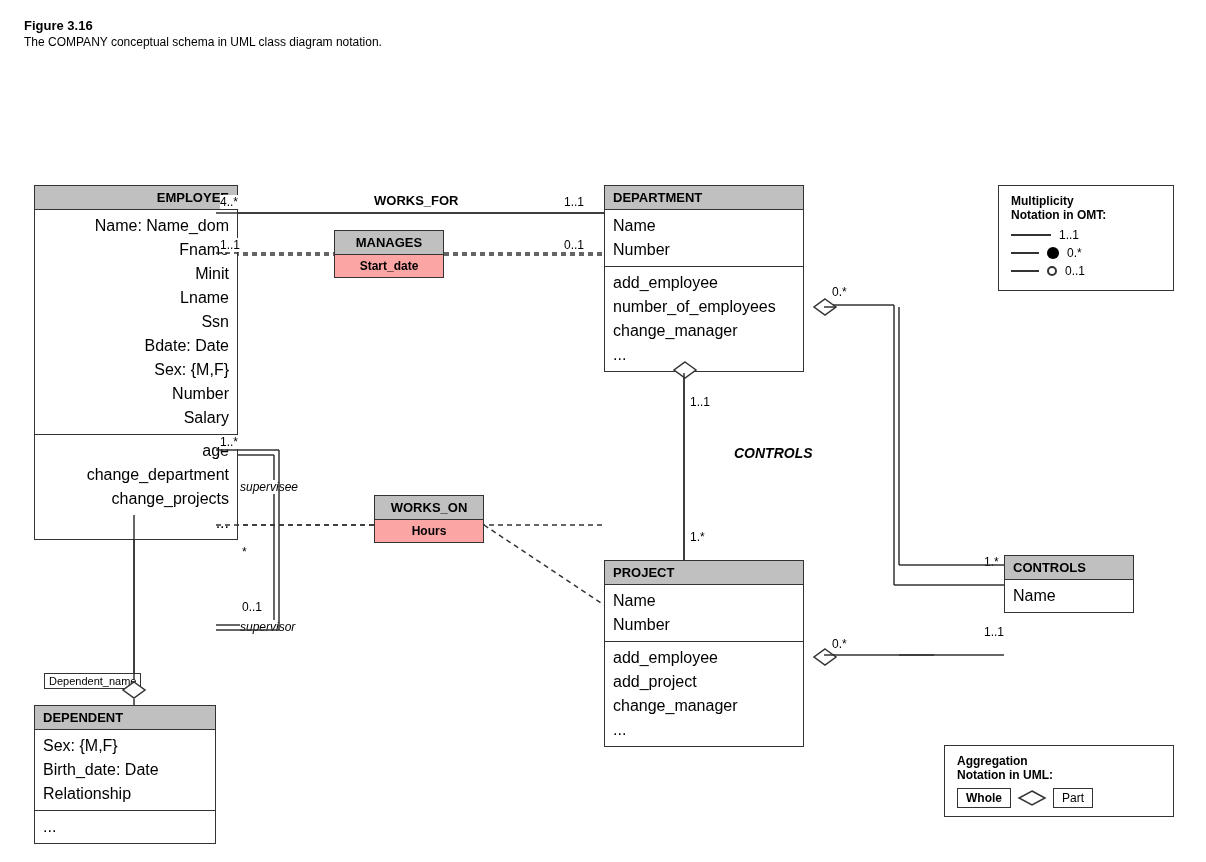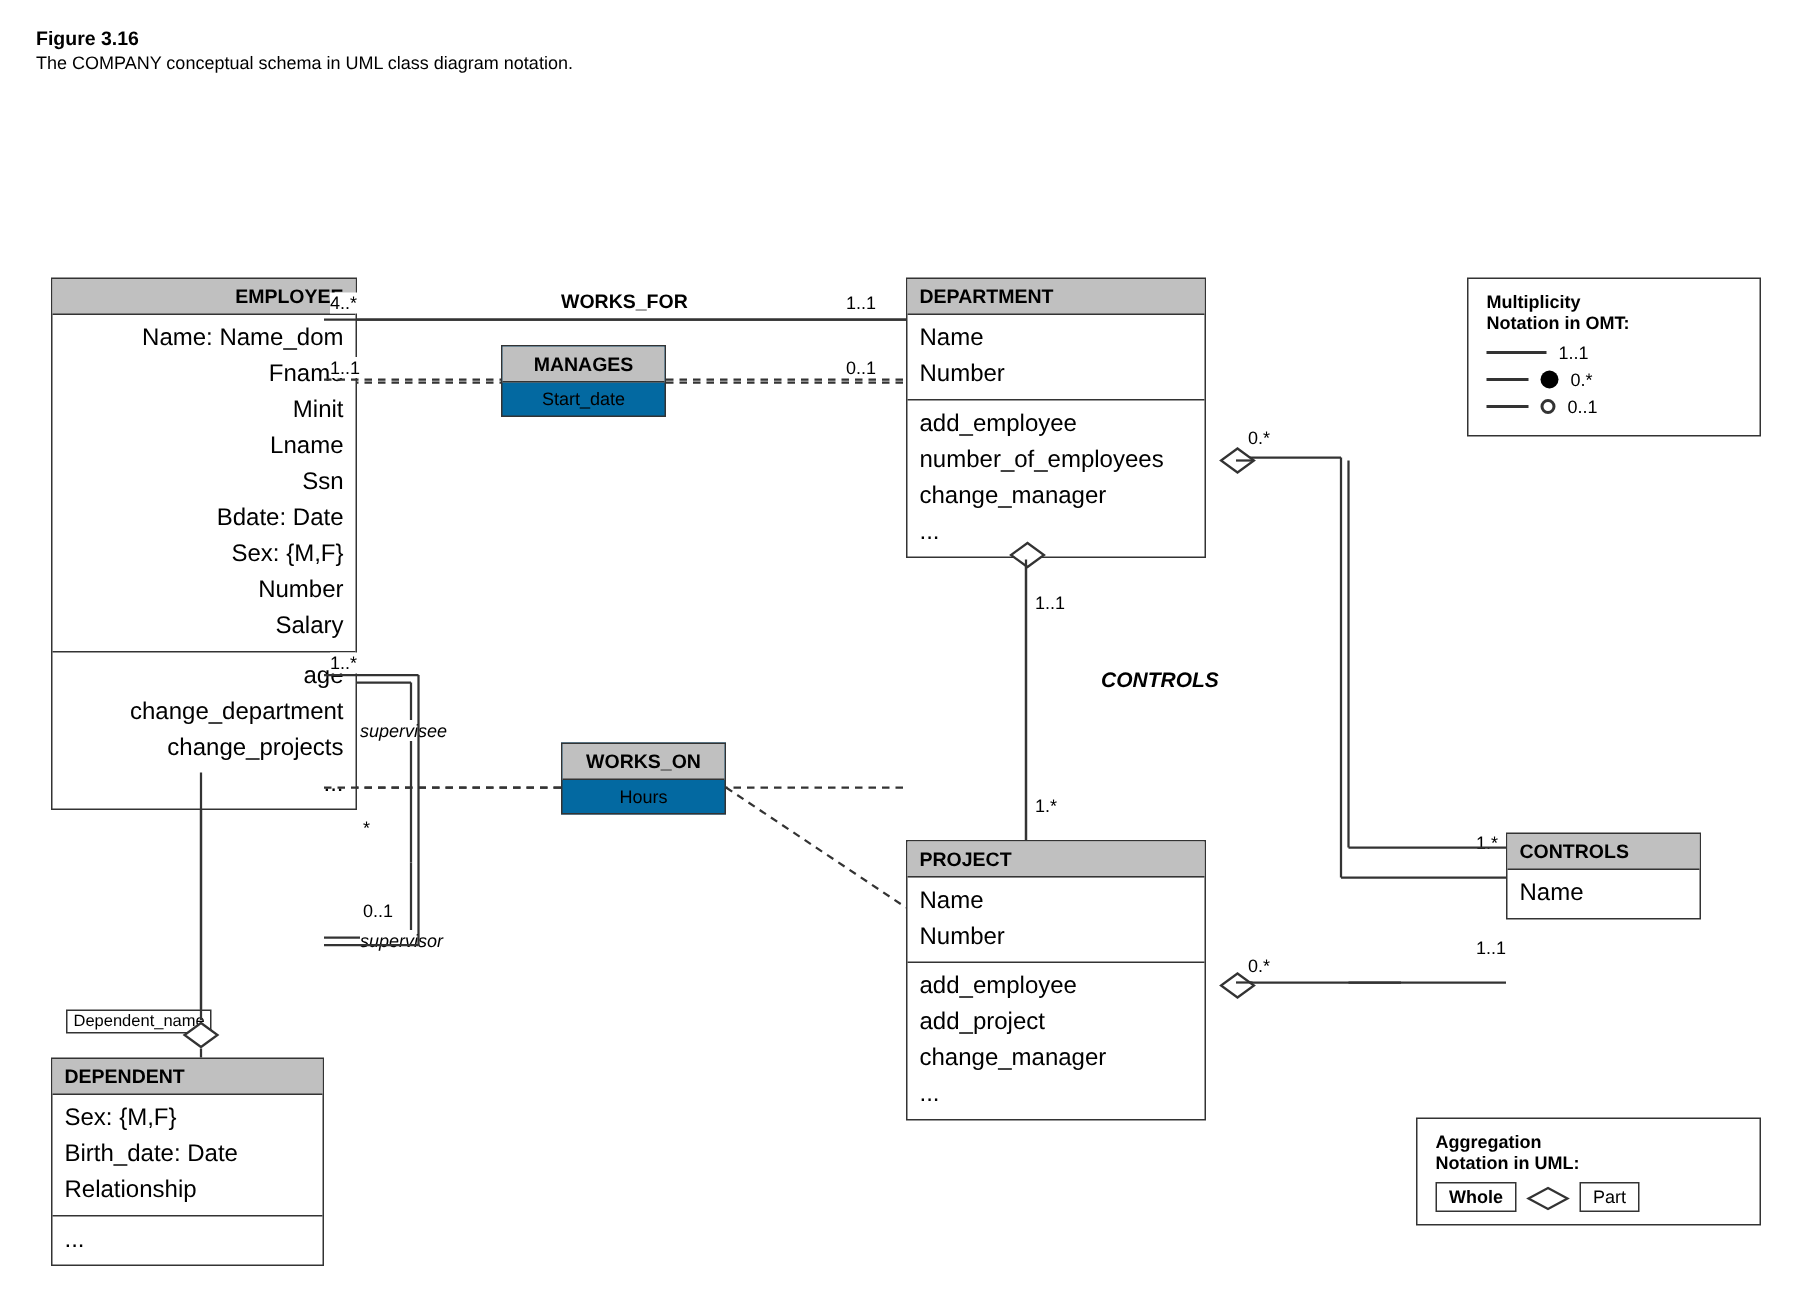--- a/index.html
+++ b/index.html
@@ -51,34 +51,35 @@
       font-size: 16px;
       line-height: 1.5;
     }
     .uml-class-section:last-child {
       border-bottom: none;
     }
     
     .assoc-box {
       position: absolute;
       border: 1.5px solid #333;
-      background: #0369a1;
+      background: #fca5a5;
     }
     .assoc-box-header {
       background: #c0c0c0;
       font-weight: bold;
       padding: 4px 10px;
       border-bottom: 1.5px solid #333;
       font-size: 13px;
       text-align: center;
     }
     .assoc-box-section {
       padding: 4px 10px;
       font-size: 12px;
       text-align: center;
+      font-weight: bold;
     }
     
     .svg-overlay {
       position: absolute;
       top: 0;
       left: 0;
       width: 100%;
       height: 100%;
       pointer-events: none;
     }
@@ -135,21 +136,21 @@
       background: #fff;
       padding: 8px 12px;
     }
     .agg-title {
       font-weight: bold;
       font-size: 12px;
       margin-bottom: 6px;
     }
     .agg-row {
       display: flex;
-      align-items: flex-end;
+      align-items: center;
       gap: 6px;
     }
     .agg-whole-box {
       border: 1.5px solid #333;
       padding: 2px 8px;
       font-size: 12px;
       font-weight: bold;
     }
     .agg-part-box {
       border: 1.5px solid #333;
@@ -275,21 +276,21 @@
       <div class="uml-class-section">
         <div>Sex: {M,F}</div>
         <div>Birth_date: Date</div>
         <div>Relationship</div>
       </div>
       <div class="uml-class-section">
         <div>...</div>
       </div>
     </div>
 
-    <div class="notation-box" style="right:10px; top:120px; width:196px;">
+    <div class="notation-box" style="right:10px; top:120px; width:176px;">
       <div class="notation-title">
         <span>Multiplicity</span><br>
         <span>Notation in OMT:</span>
       </div>
       <div class="notation-row">
         <div class="notation-line"></div>
         <span>1..1</span>
       </div>
       <div class="notation-row">
         <div style="display:flex;align-items:center;margin-right:8px;">

